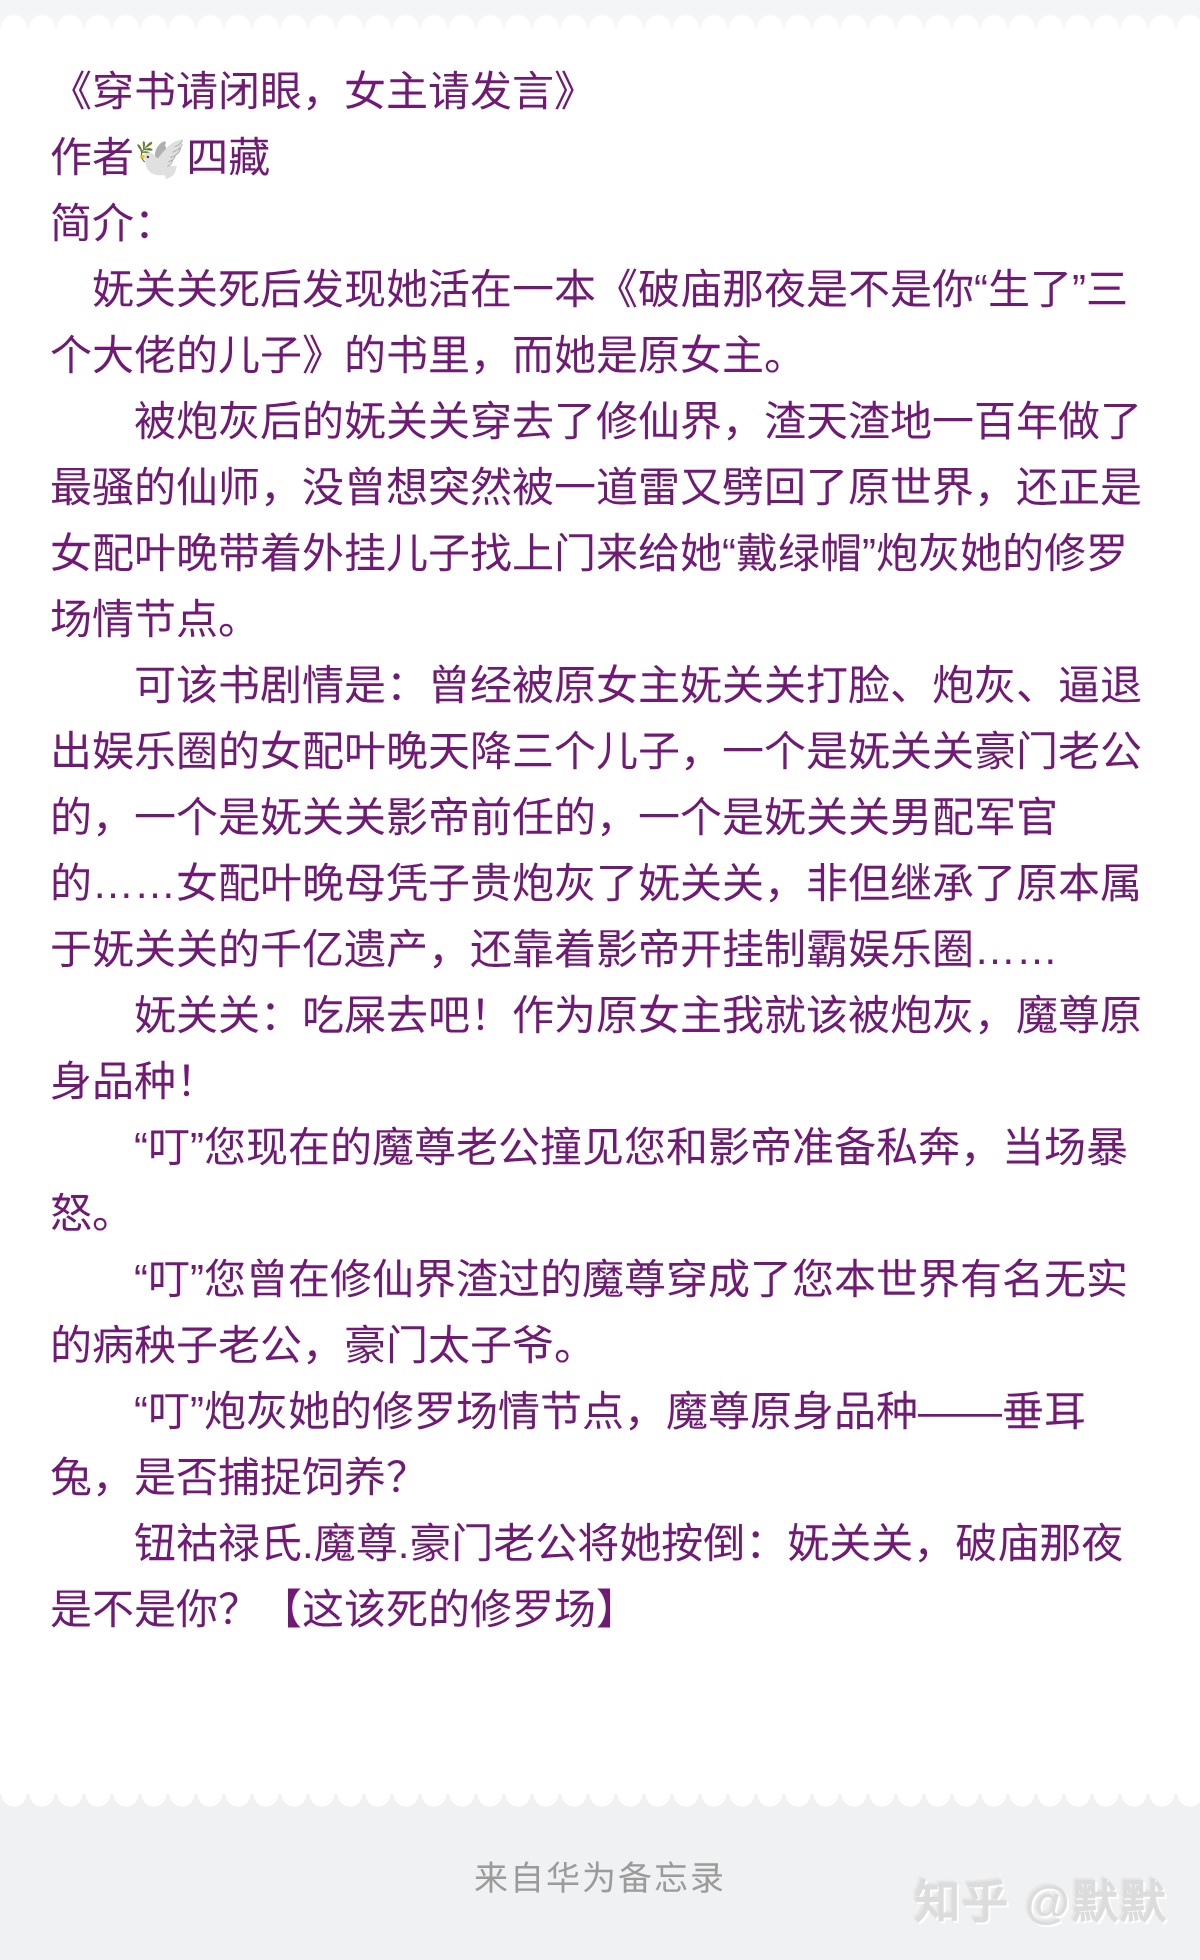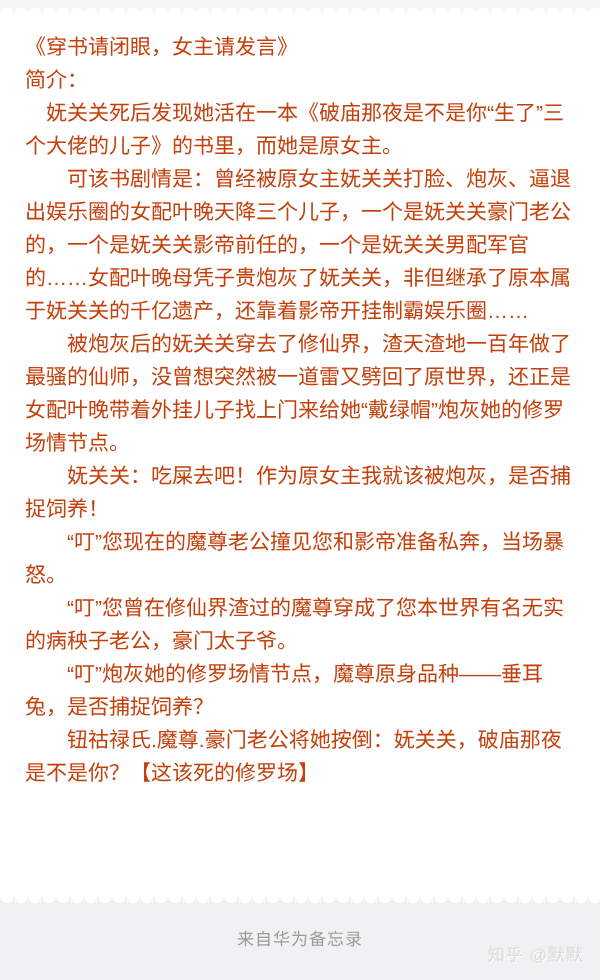--- a/index.html
+++ b/index.html
@@ -22,21 +22,21 @@
     height: 14px;
     background-color: #f4f5f6;
     background-image: radial-gradient(circle at 7px 14px, #ffffff 6px, rgba(255,255,255,0) 7px);
     background-size: 14px 14px;
     background-repeat: repeat-x;
   }
   .note-body {
     position: absolute;
     top: 14px; left: 0; right: 0;
     padding: 16px 25px 0 25px;
-    color: #c2410c;
+    color: #701a75;
     font-size: 21px;
     line-height: 33px;
     text-align: left;
   }
   .note-body p {
     margin: 0;
     word-break: break-all;
   }
   .ind1 { text-indent: 1em; }
   .ind2 { text-indent: 2em; }
@@ -62,41 +62,42 @@
     left: 0; right: 0;
     text-align: center;
     font-size: 17px;
     letter-spacing: 1px;
     color: #9b9b9b;
   }
   .watermark {
     position: absolute;
     right: 16px;
     bottom: 14px;
-    font-size: 17px;
-    font-weight: 400;
+    font-size: 23px;
+    font-weight: 700;
     letter-spacing: 1px;
     color: #dcdcdc;
     text-shadow: 1px 1px 0 rgba(255,255,255,0.95), -1px -1px 1px rgba(0,0,0,0.05);
   }
 </style>
 </head>
 <body>
 
 <div class="screen">
 
   <div class="torn-strip-top"></div>
 
   <div class="note-body">
     <p>《穿书请闭眼，女主请发言》</p>
+    <p>作者🕊️四藏</p>
     <p>简介：</p>
     <p class="ind1">妩关关死后发现她活在一本《破庙那夜是不是你“生了”三个大佬的儿子》的书里，而她是原女主。</p>
+    <p class="ind2">被炮灰后的妩关关穿去了修仙界，渣天渣地一百年做了最骚的仙师，没曾想突然被一道雷又劈回了原世界，还正是女配叶晚带着外挂儿子找上门来给她“戴绿帽”炮灰她的修罗场情节点。</p>
     <p class="ind2">可该书剧情是：曾经被原女主妩关关打脸、炮灰、逼退出娱乐圈的女配叶晚天降三个儿子，一个是妩关关豪门老公的，一个是妩关关影帝前任的，一个是妩关关男配军官的……女配叶晚母凭子贵炮灰了妩关关，非但继承了原本属于妩关关的千亿遗产，还靠着影帝开挂制霸娱乐圈……</p>
-    <p class="ind2">被炮灰后的妩关关穿去了修仙界，渣天渣地一百年做了最骚的仙师，没曾想突然被一道雷又劈回了原世界，还正是女配叶晚带着外挂儿子找上门来给她“戴绿帽”炮灰她的修罗场情节点。</p>
-    <p class="ind2">妩关关：吃屎去吧！作为原女主我就该被炮灰，是否捕捉饲养！</p>
+    <p class="ind2">妩关关：吃屎去吧！作为原女主我就该被炮灰，魔尊原身品种！</p>
     <p class="ind2">“叮”您现在的魔尊老公撞见您和影帝准备私奔，当场暴怒。</p>
     <p class="ind2">“叮”您曾在修仙界渣过的魔尊穿成了您本世界有名无实的病秧子老公，豪门太子爷。</p>
     <p class="ind2">“叮”炮灰她的修罗场情节点，魔尊原身品种——垂耳兔，是否捕捉饲养？</p>
     <p class="ind2">钮祜禄氏.魔尊.豪门老公将她按倒：妩关关，破庙那夜是不是你？【这该死的修罗场】</p>
   </div>
 
   <div class="footer">
     <div class="footer-source">来自华为备忘录</div>
     <div class="watermark">知乎 @默默</div>
   </div>

